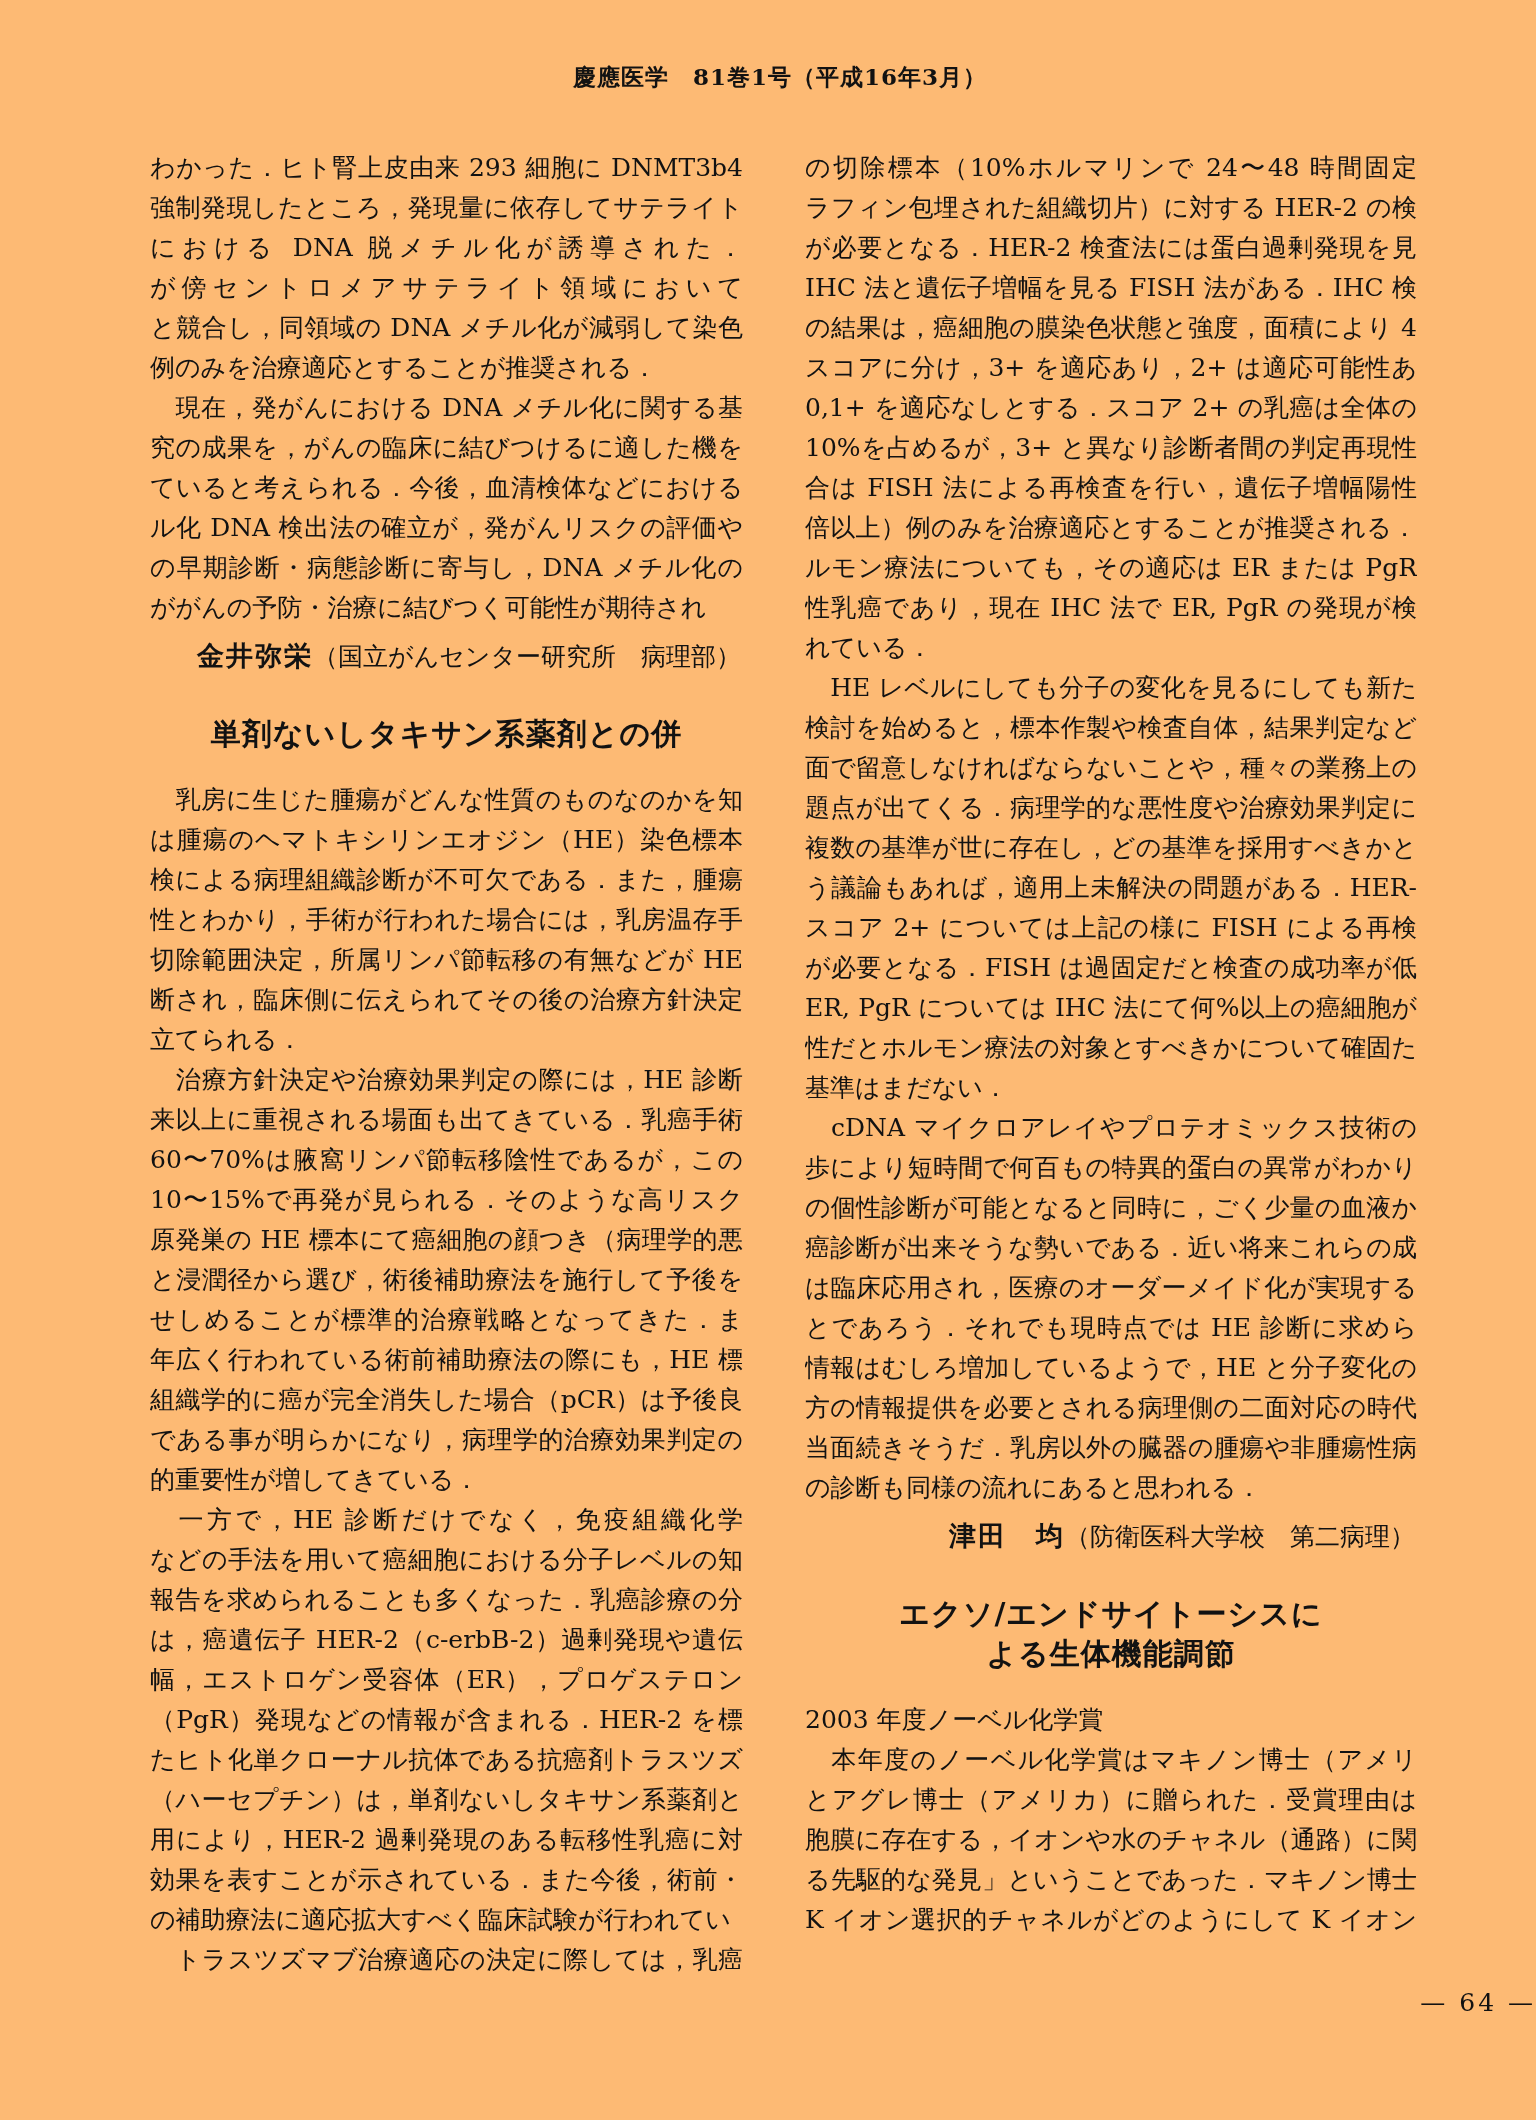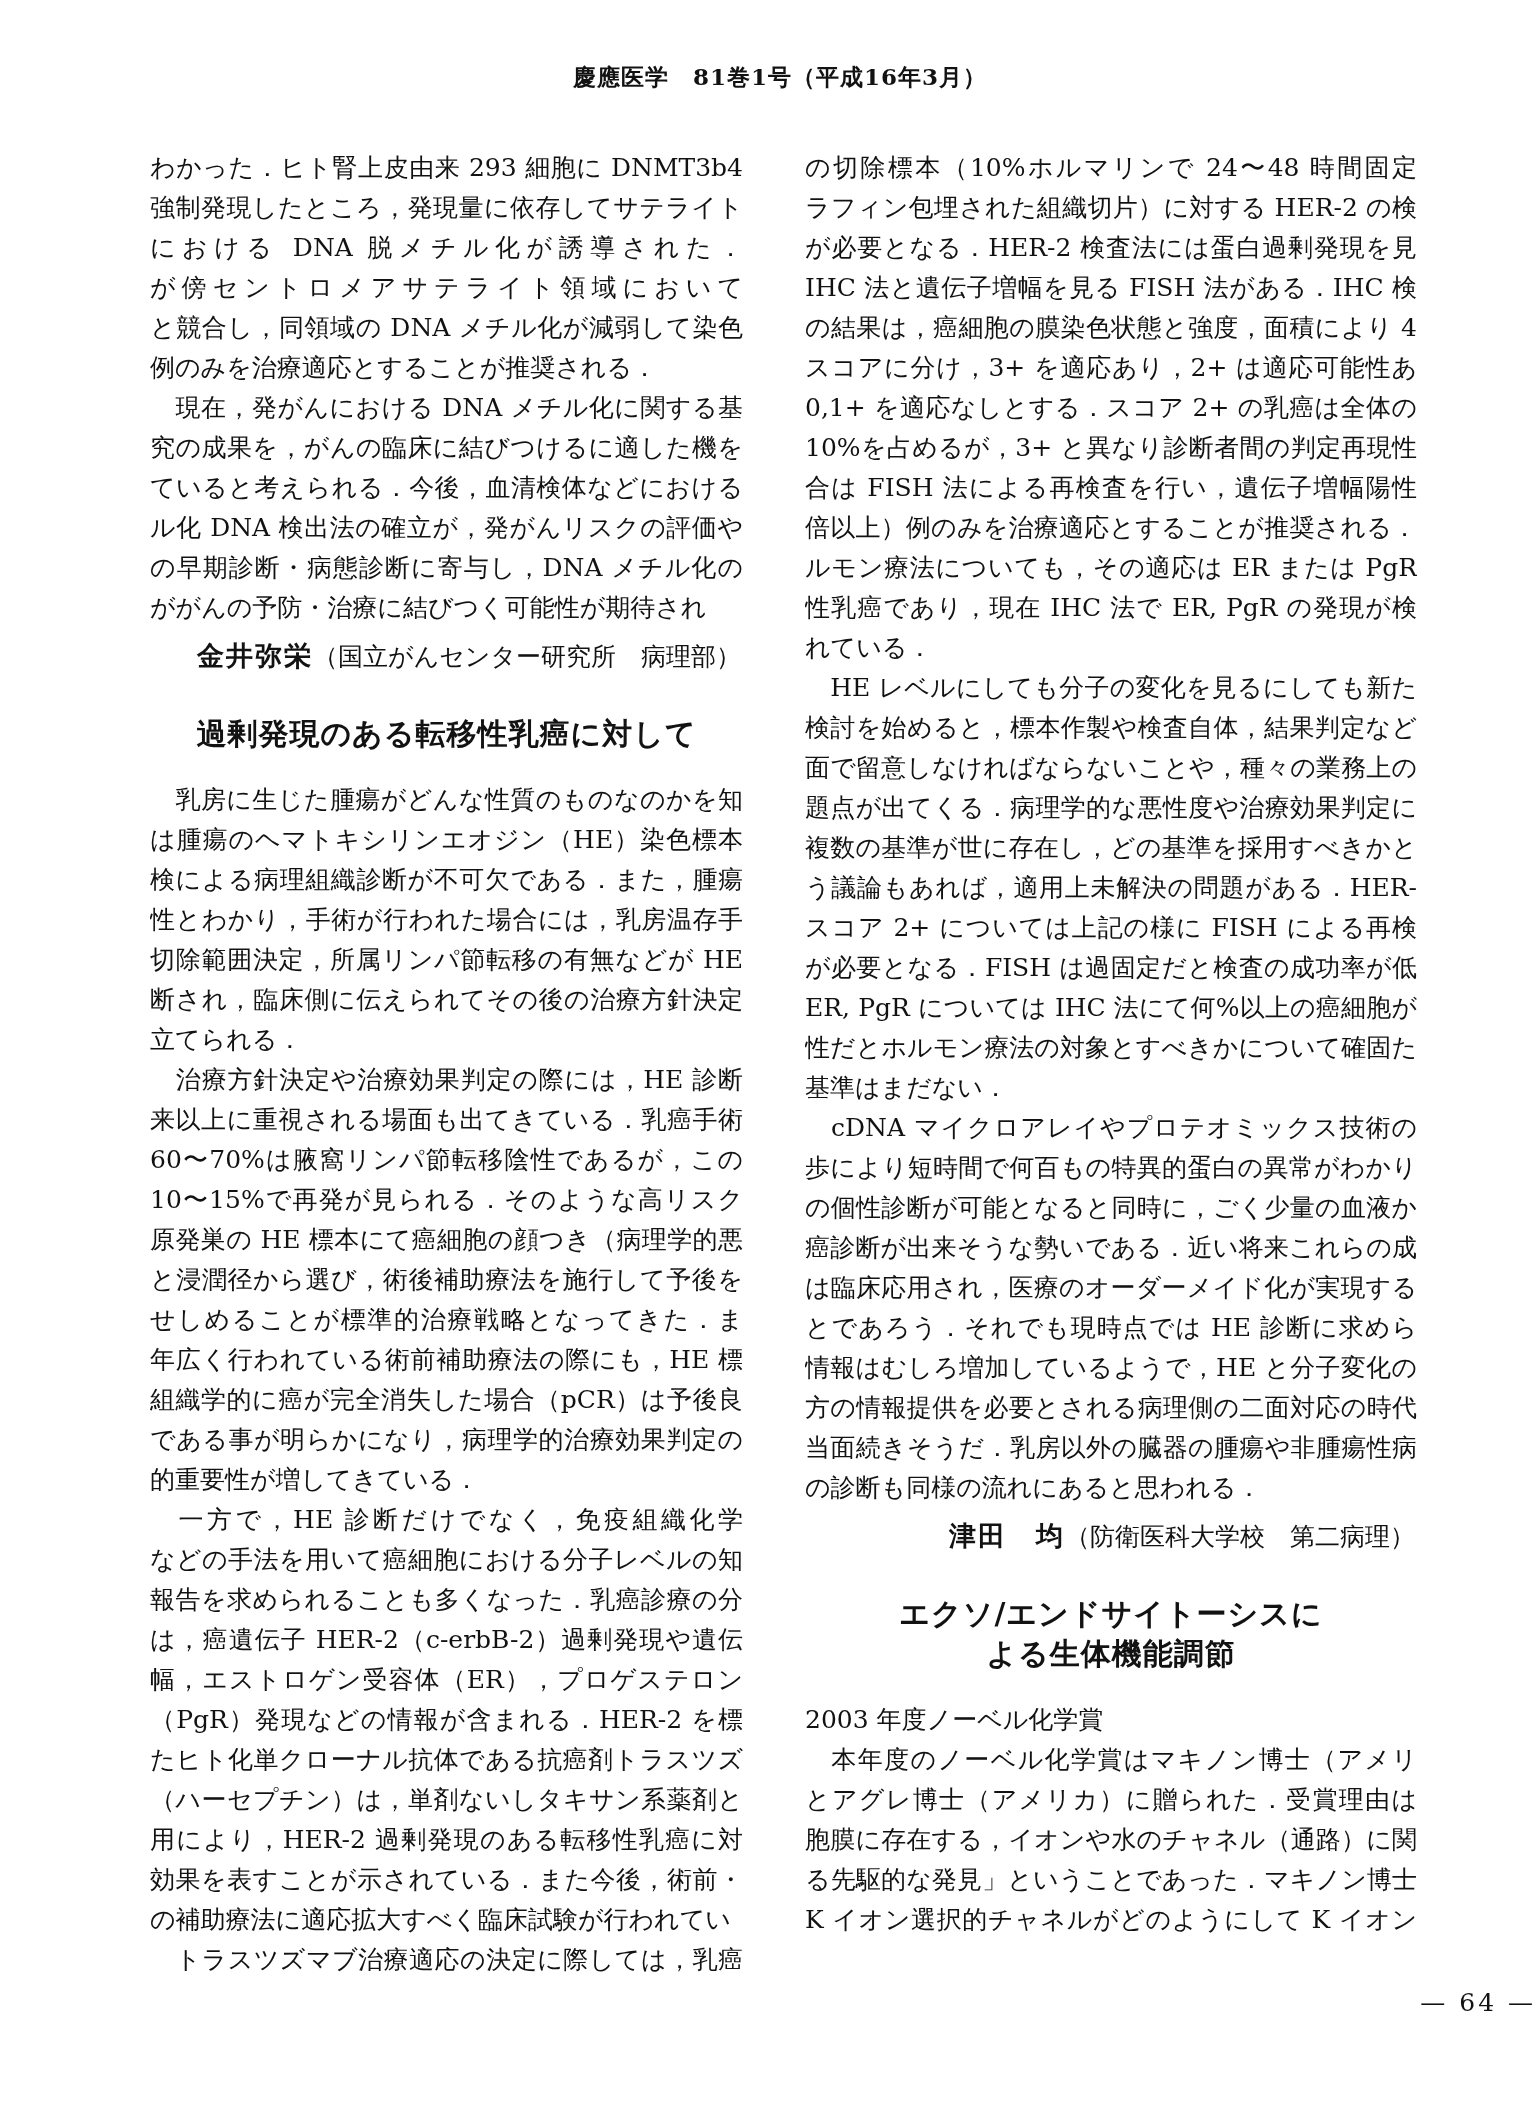--- a/index.html
+++ b/index.html
@@ -1,18 +1,18 @@
 <!DOCTYPE html>
 <html lang="ja"><head>
 <meta charset="utf-8">
 <style>
   html,body{margin:0;padding:0;background:#e8e8e8;}
   .page{
     position:relative;width:1536px;height:2120px;margin:0 auto;
-    background:#ffffff;color:#121212;
+    background:#fdba74;color:#121212;
     font-family:"DejaVu Serif","Liberation Serif",serif;
     overflow:hidden;
   }
   .journal-header{
     position:absolute;top:62px;left:24px;width:1512px;
     text-align:center;font-size:23px;letter-spacing:1px;font-weight:600;
   }
   .col{position:absolute;top:148px;}
   .col-left{left:150px;width:593px;}
   .col-right{left:805px;width:612px;}
@@ -52,21 +52,21 @@
       <div class="para">
         <div class="tline full">　現在，発がんにおける DNA メチル化に関する基礎研</div>
         <div class="tline full">究の成果を，がんの臨床に結びつけるに適した機を迎え</div>
         <div class="tline full">ていると考えられる．今後，血清検体などにおけるメチ</div>
         <div class="tline full">ル化 DNA 検出法の確立が，発がんリスクの評価やがん</div>
         <div class="tline full">の早期診断・病態診断に寄与し，DNA メチル化の補正</div>
         <div class="tline">ががんの予防・治療に結びつく可能性が期待される．</div>
       </div>
       <div class="author-line"><span class="author-name">金井弥栄</span><span class="author-affil">（国立がんセンター研究所　病理部）</span></div>
       <div class="sec-heading">
-        <div>過剰発現のある転移性乳癌に対して</div>
+        <div>単剤ないしタキサン系薬剤との併</div>
       </div>
       <div class="para">
         <div class="tline full">　乳房に生じた腫瘍がどんな性質のものなのかを知るに</div>
         <div class="tline full">は腫瘍のヘマトキシリンエオジン（HE）染色標本の鏡</div>
         <div class="tline full">検による病理組織診断が不可欠である．また，腫瘍が悪</div>
         <div class="tline full">性とわかり，手術が行われた場合には，乳房温存手術の</div>
         <div class="tline full">切除範囲決定，所属リンパ節転移の有無などが HE で診</div>
         <div class="tline full">断され，臨床側に伝えられてその後の治療方針決定に役</div>
         <div class="tline">立てられる．</div>
       </div>

